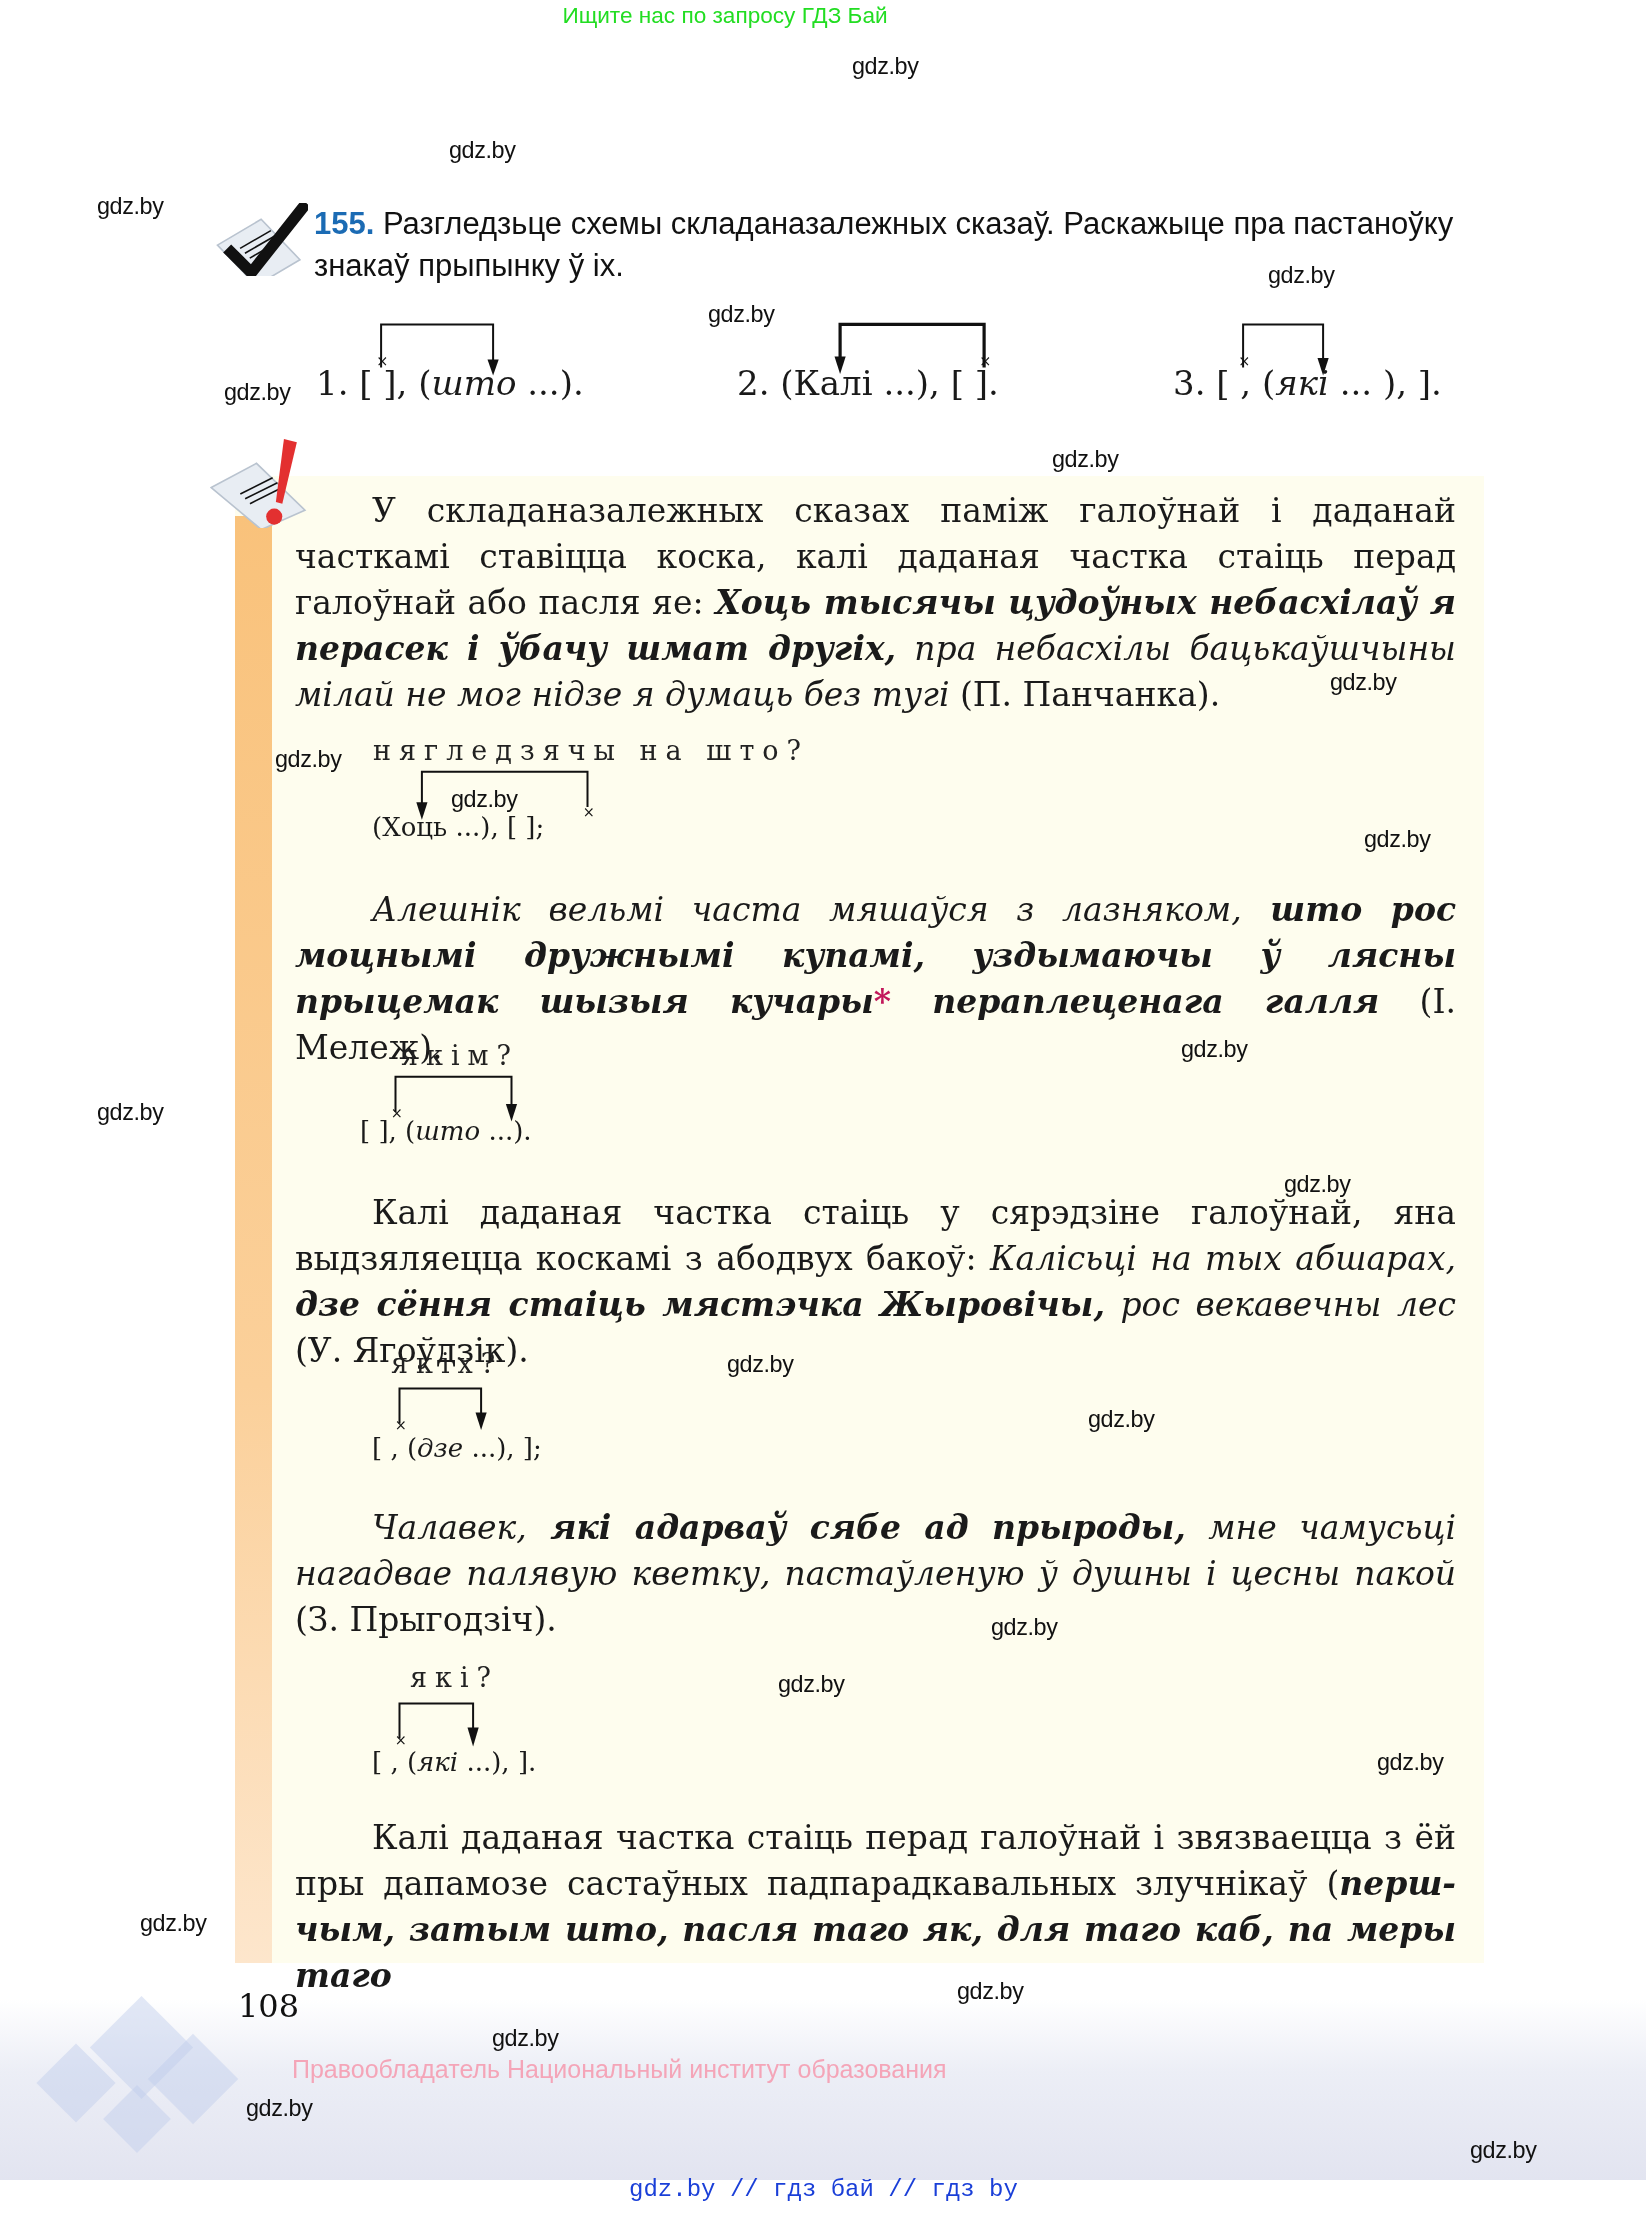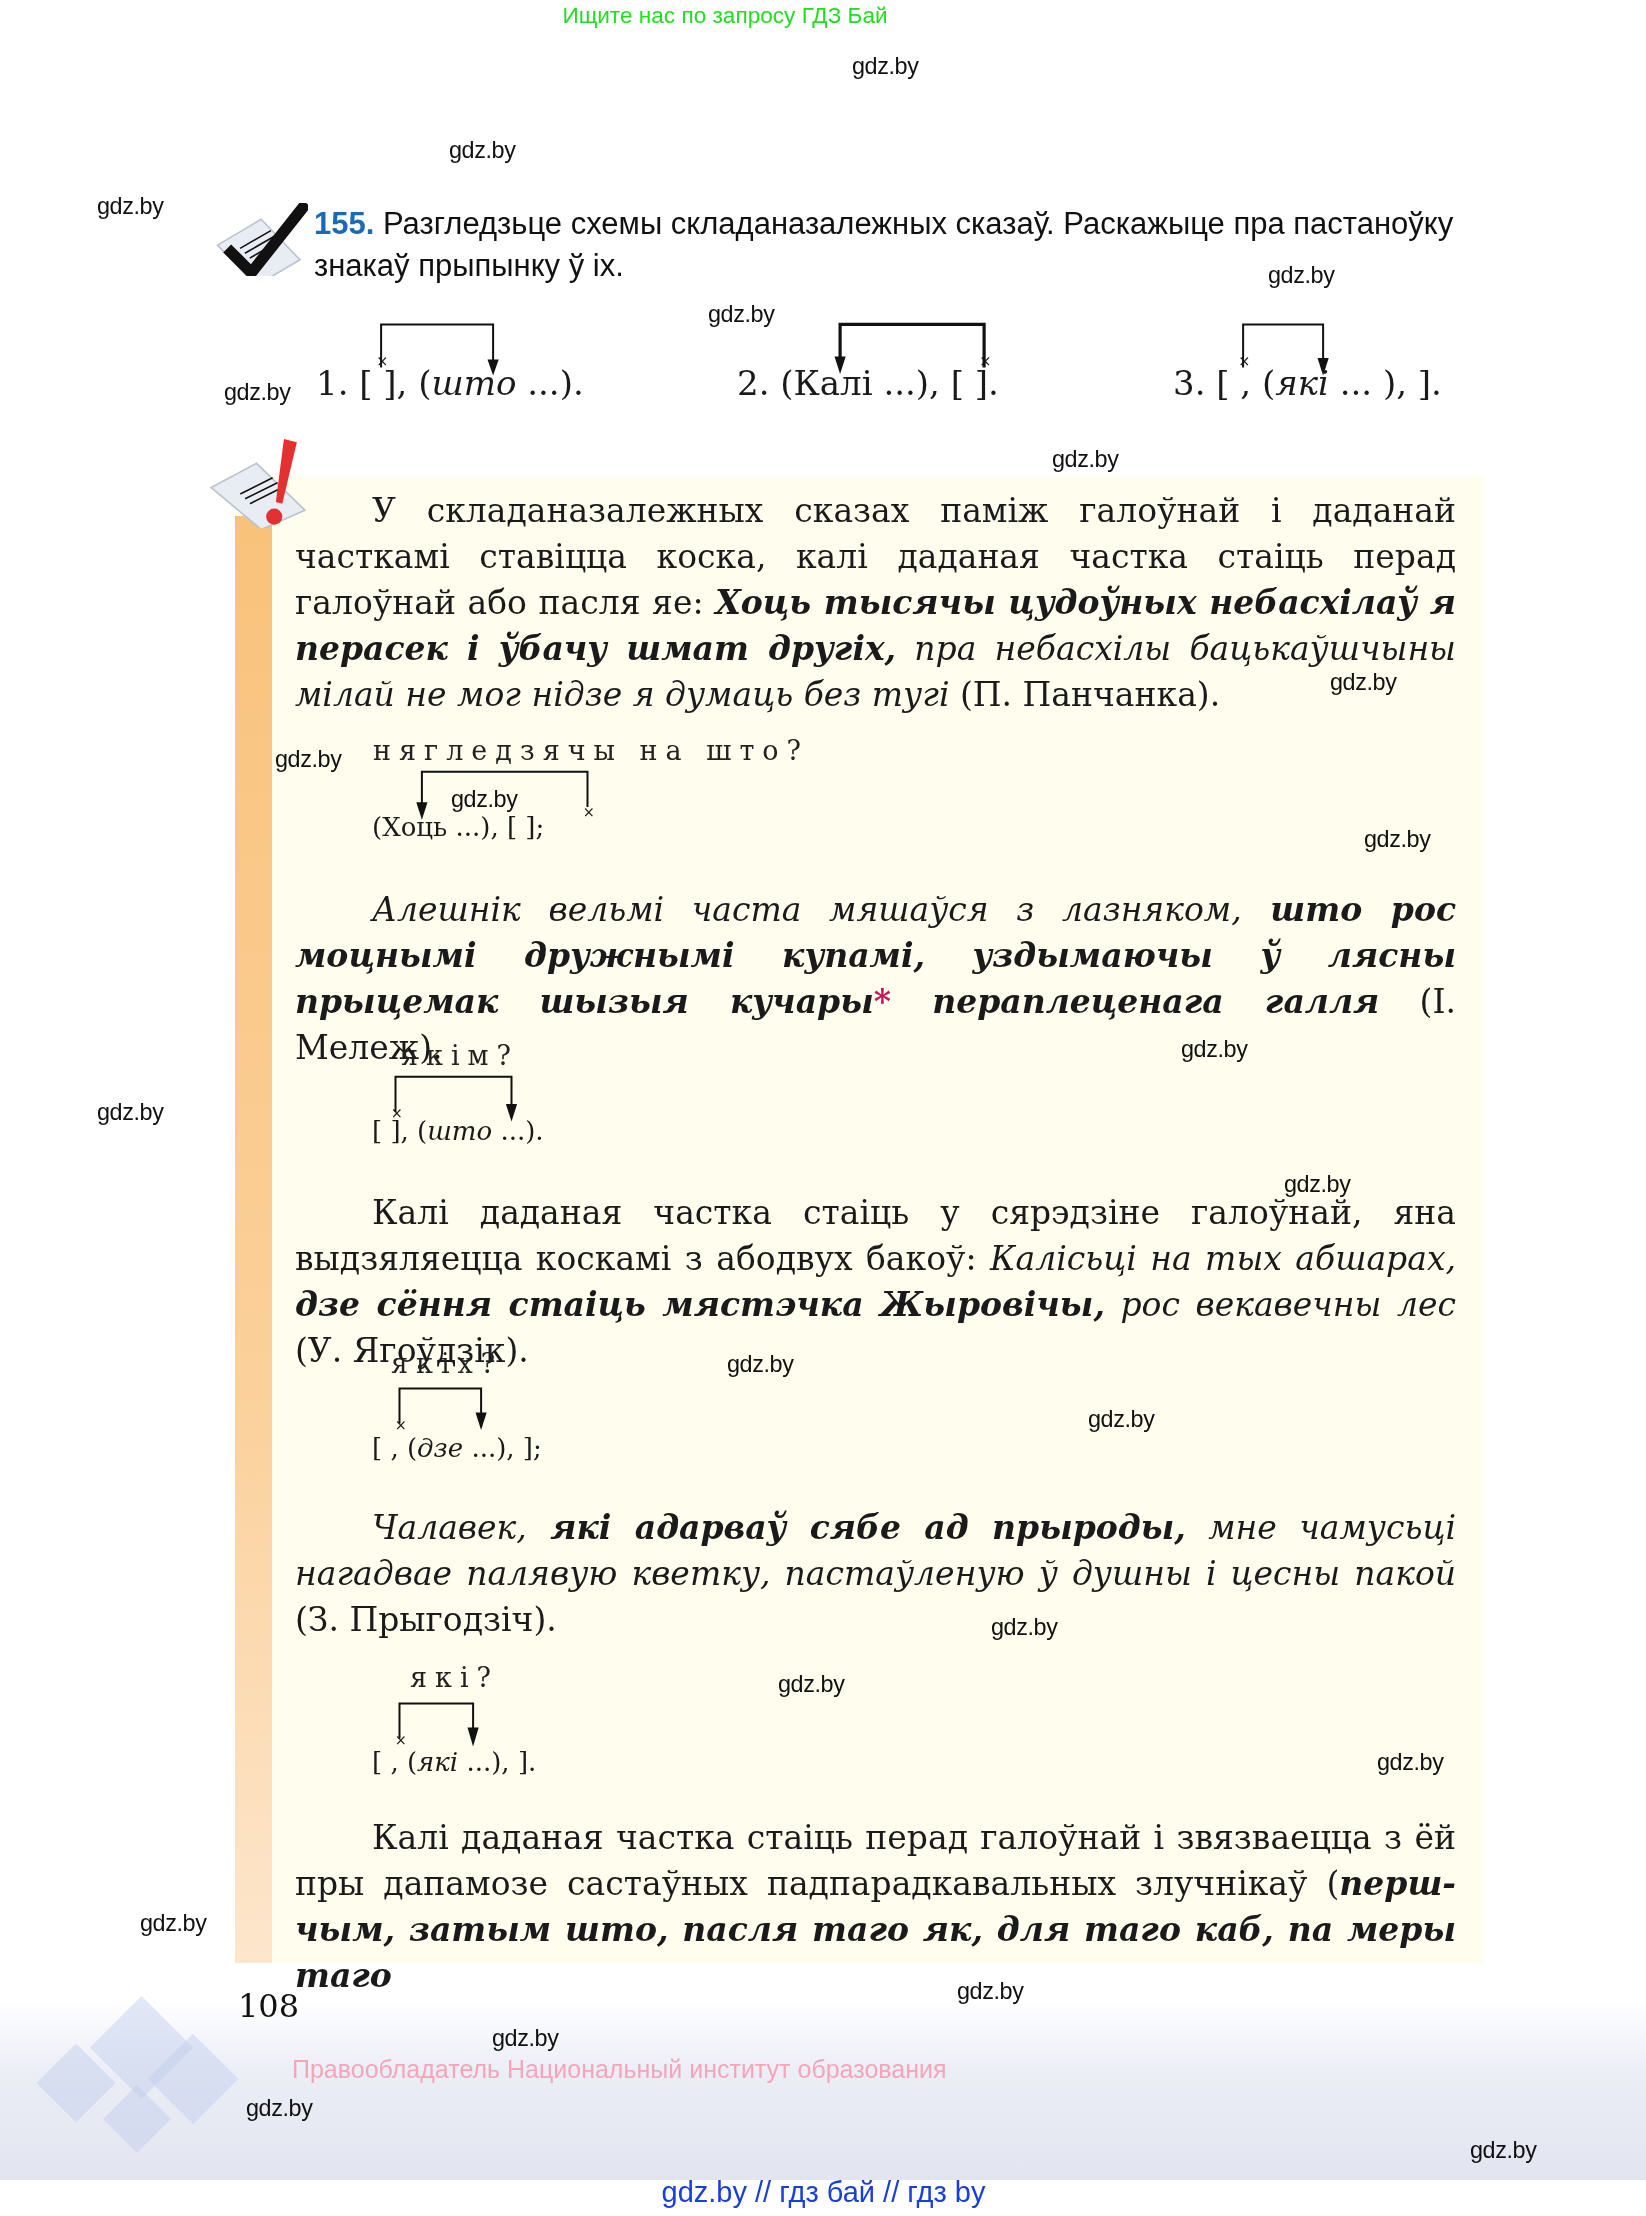--- a/index.html
+++ b/index.html
@@ -10,21 +10,21 @@
     color:#1a1a1a;
   }
   .abs { position:absolute; }
   .wm { position:absolute; font-family:"Liberation Sans", sans-serif; font-size:23.4px; color:#111; letter-spacing:-0.4px; }
   .top-banner { position:absolute; top:3.2px; left:0; width:1450px; text-align:center; font-family:"Liberation Sans", sans-serif; font-size:22.6px; color:#22dd22; }
   .bottom-band {
     position:absolute; left:0; top:1999px; width:1647px; height:181px;
     background:linear-gradient(#ffffff 0%, #eceef6 40%, #e2e4f0 100%);
   }
   .deco-diamond { position:absolute; width:73px; height:73px; transform:rotate(45deg); background:rgba(190,205,235,0.45); }
-  .footer-links { position:absolute; top:2176px; left:0; width:1647px; text-align:center; font-family:Liberation Sans, sans-serif; font-size:29px; color:#1a3fd8; }
+  .footer-links { position:absolute; top:2176px; left:0; width:1647px; text-align:center; font-family:Liberation Mono, monospace; font-size:24px; color:#1a3fd8; }
   .copyright { position:absolute; top:2055px; left:292px; font-family:"Liberation Sans", sans-serif; font-size:25px; color:#f4a5b8; }
   .page-num { position:absolute; top:1987px; left:238px; font-size:32px; color:#111; }
 
   
   .ex-head { position:absolute; left:314px; top:203px; width:1169px; font-family:"Liberation Sans", sans-serif; font-size:31px; line-height:42px; color:#111; }
   .ex-num { color:#1b6bb4; font-weight:bold; }
   .schemes { position:absolute; top:318px; left:0; width:1647px; height:97px; }
   .scheme { position:absolute; font-size:34px; }
 
   
@@ -137,21 +137,21 @@
 <div class="para" style="top:887px">
   <span class="indent"></span><span class="it">Алешнік вельмі часта мяшаўся з лазняком,</span><span class="bi"> што рос моцнымі дружнымі купамі, уздымаючы ў лясны прыцемак шызыя кучары</span><span class="star">*</span><span class="bi"> пераплеценага галля</span><span> (І. Мележ).</span>
 </div>
 
 <div class="q abs" style="left:401px;top:1040px">якім?</div>
 <svg class="diagram" style="left:387px;top:1072px" width="137" height="56" viewBox="0 0 170 70">
   <polyline points="10,50 10,6 155,6 155,48" fill="none" stroke-width="2.5"></polyline>
   <polygon points="148,40 162,40 155,62" fill="#111"></polygon>
   <text x="4" y="58" font-size="18" fill="#111">×</text>
 </svg>
-<div class="formula" style="left:372px;top:1116px">
+<div class="formula" style="left:360px;top:1116px">
   <span>[ ], (</span><span class="it">што</span><span> ...).</span>
 </div>
 
 <div class="para" style="top:1190px">
   <span class="indent"></span><span>Калі даданая частка стаіць у сярэдзіне галоўнай, яна выдзяляецца коскамі з абодвух бакоў: </span><span class="it">Калісьці на тых абшарах,</span><span class="bi"> дзе сёння стаіць мястэчка Жыровічы,</span><span class="it"> рос векавечны лес</span><span> (У. Ягоўдзік).</span>
 </div>
 
 <div class="q abs" style="left:391px;top:1348px">якіх?</div>
 <svg class="diagram" style="left:391px;top:1382px" width="105" height="56" viewBox="0 0 130 70">
   <polyline points="10,52 10,8 112,8 112,46" fill="none" stroke-width="2.5"></polyline>

